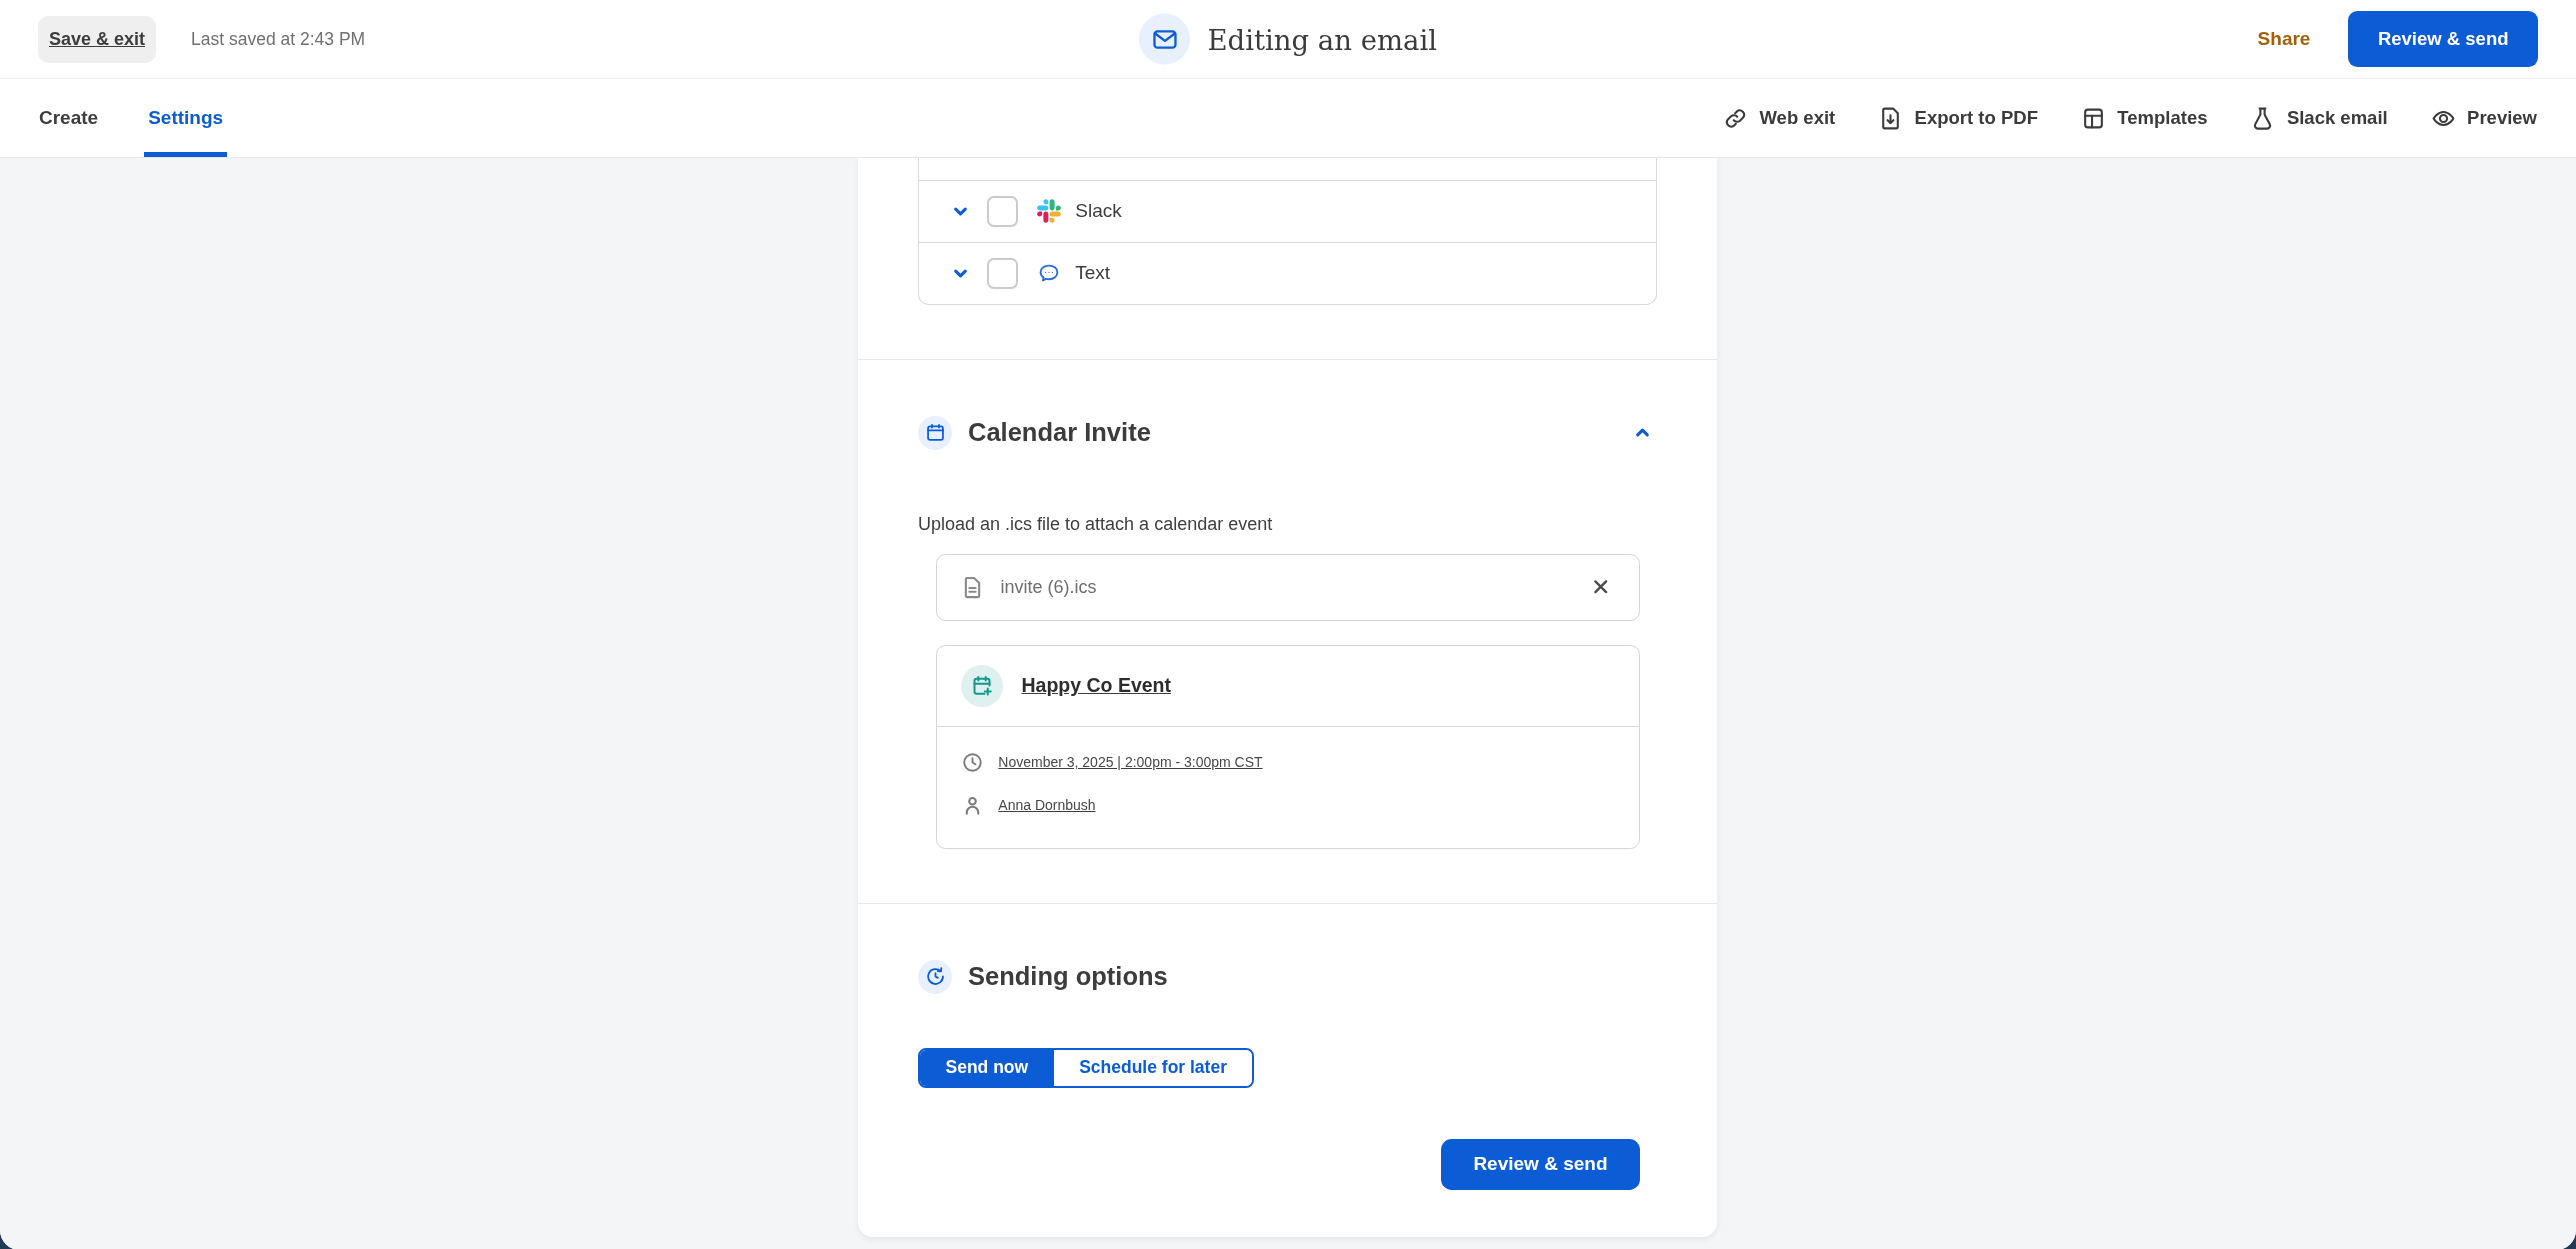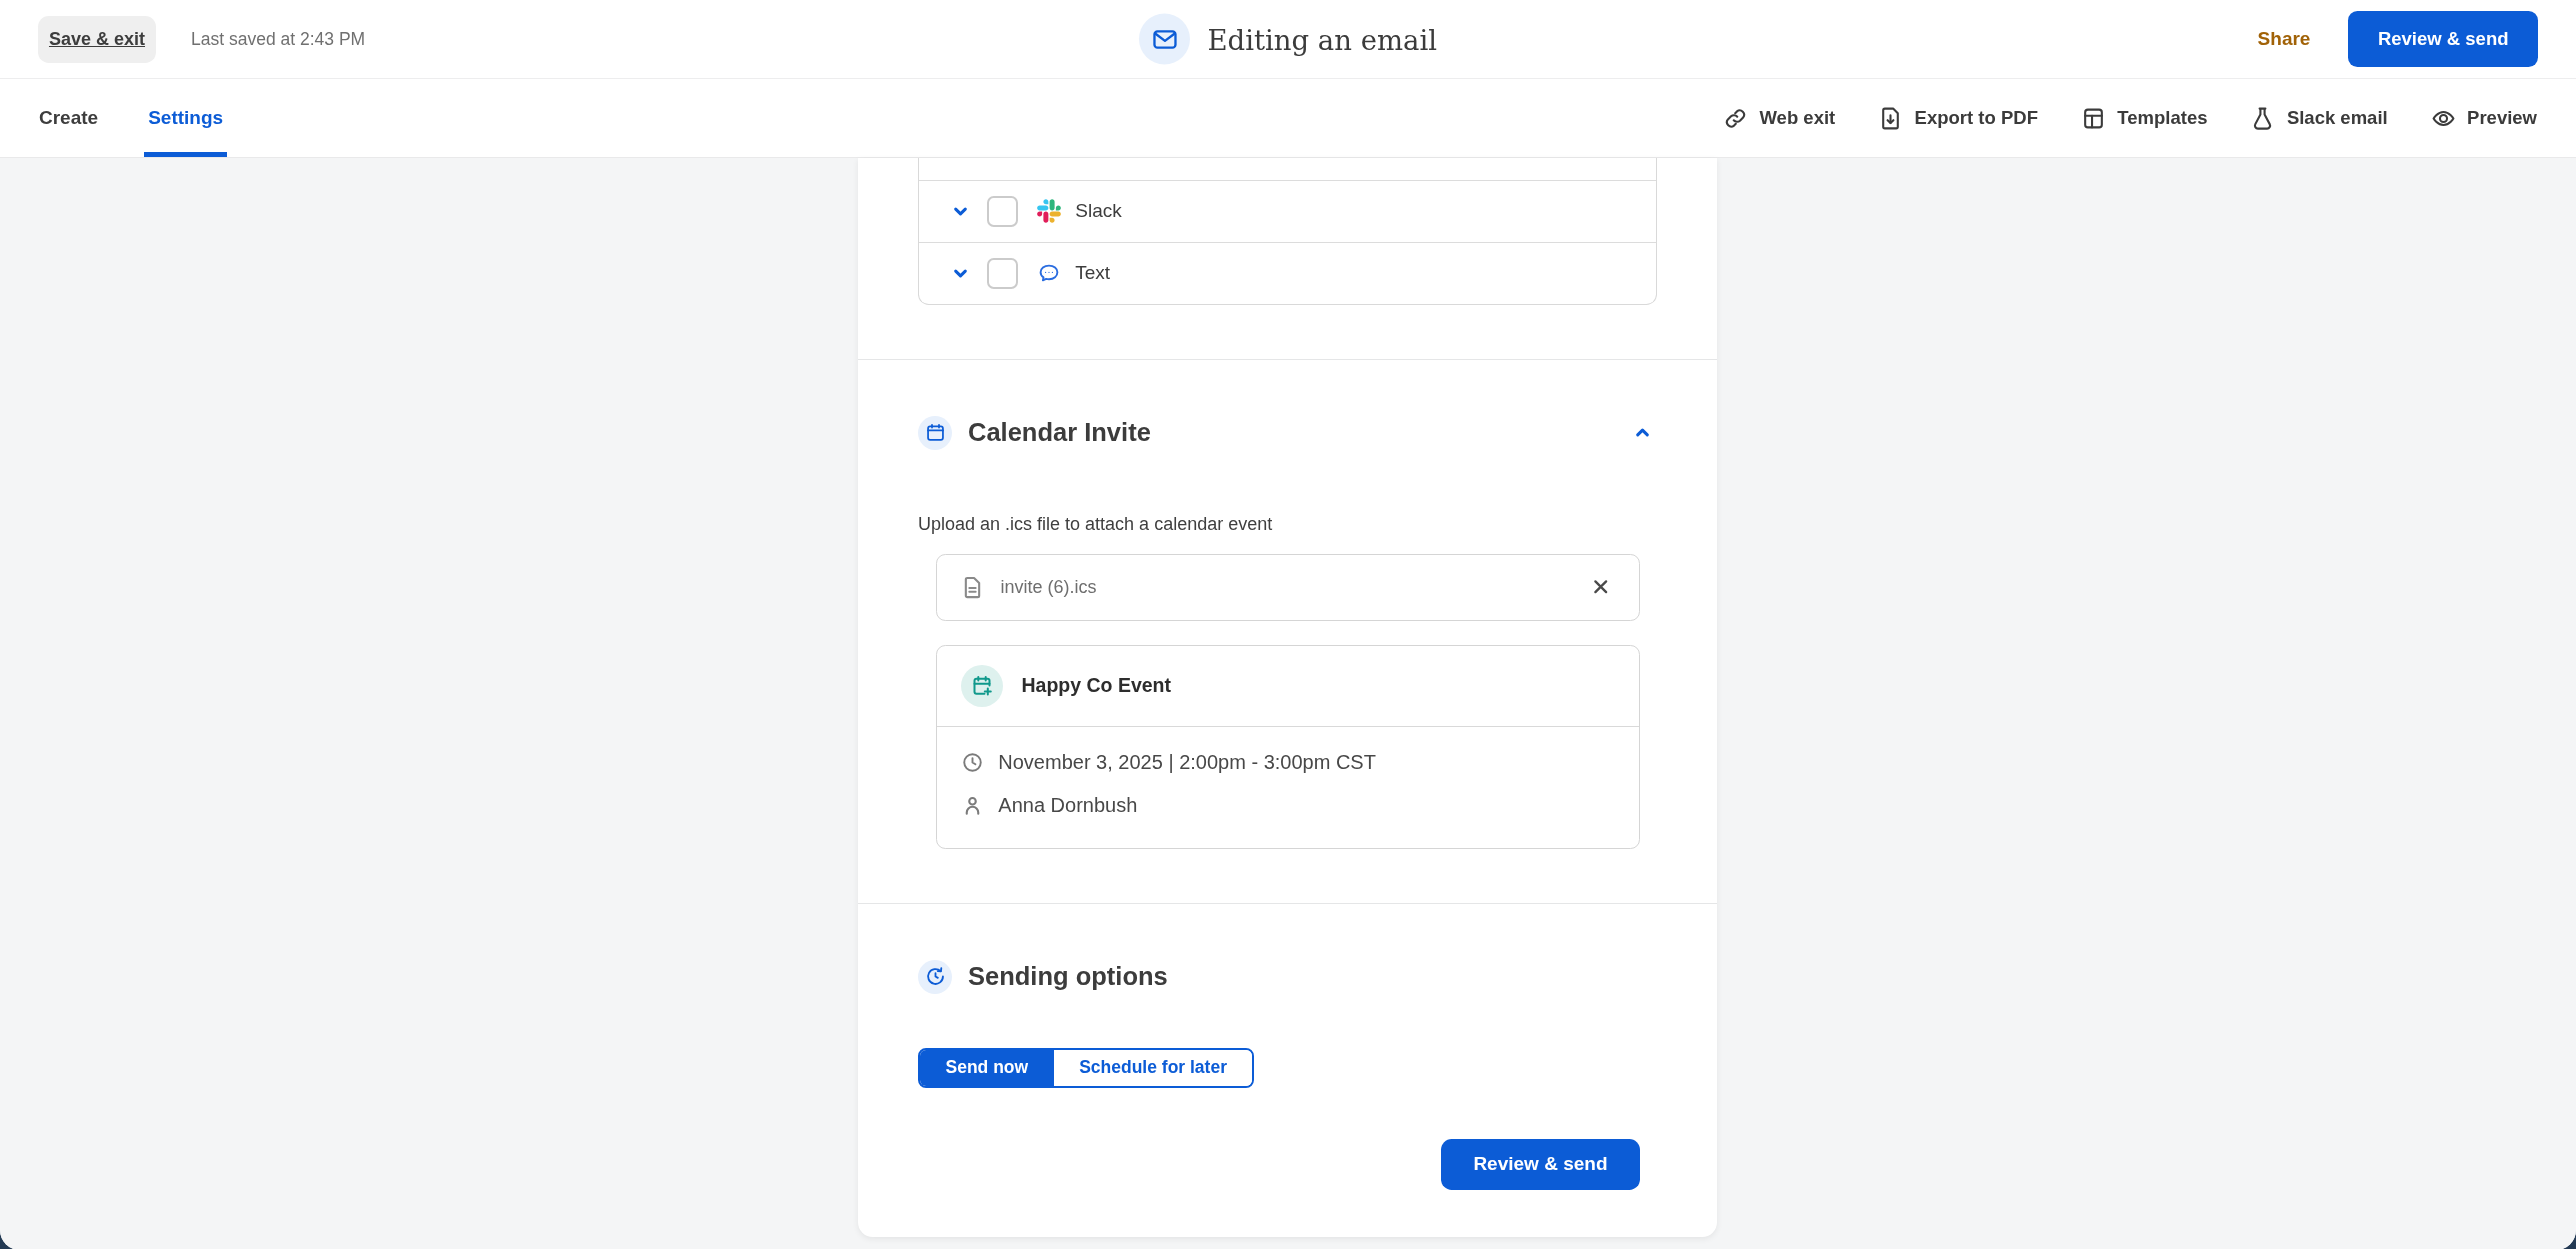--- a/index.html
+++ b/index.html
@@ -141,34 +141,35 @@
   .file-name { font-size:18px; color:#6e6e6e; }
   .file-remove {
     margin-left:auto; background:none; border:none; cursor:pointer;
     width:29.5px; height:29.5px; display:flex; align-items:center; justify-content:center;
   }
 
   .event-card {
     margin:24px 17.5px 0;
     border:1.3px solid #d5d5d5; border-radius:9.4px;
     background:#fff;
+    text-decoration:underline;
   }
   .event-head {
     display:flex; align-items:center; gap:19px;
     padding:19px 24px;
     border-bottom:1.3px solid #d9d9d9;
   }
   .event-bubble {
     width:42px; height:42px; border-radius:50%;
     background:#def1ee; display:flex; align-items:center; justify-content:center;
     flex:0 0 auto;
   }
   .event-name { font-size:19.5px; font-weight:bold; color:#2d2d2d; }
   .event-body { padding:24px 24px 31px; }
-  .event-row { display:flex; align-items:center; gap:14.8px; font-size:20px; color:#484848; }
+  .event-row { display:flex; align-items:center; gap:14.8px; font-size:14px; color:#484848; }
   .event-row + .event-row { margin-top:20px; }
   .event-row svg { flex:0 0 auto; }
 
   .toggle {
     margin-top:54px;
     display:inline-flex; border:2px solid #0c5cd6; border-radius:8px;
     overflow:hidden; height:40px; background:#fff;
   }
   .toggle-option {
     display:flex; align-items:center; justify-content:center;

